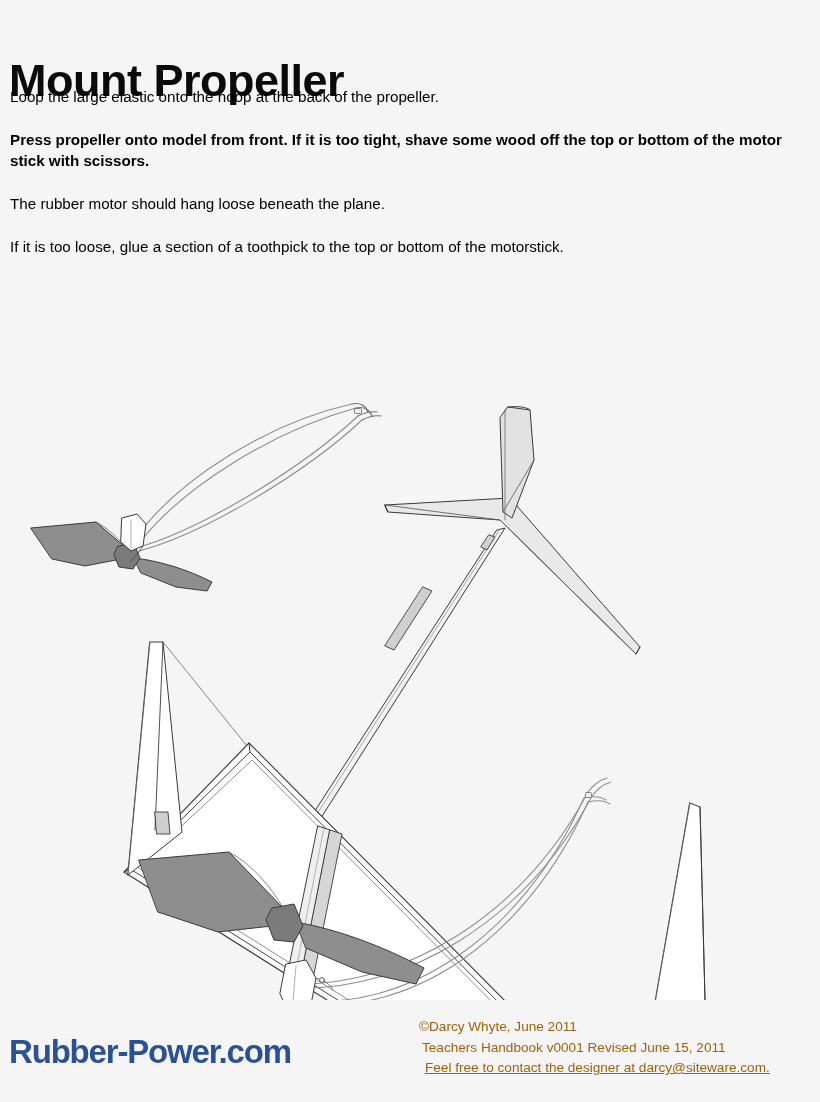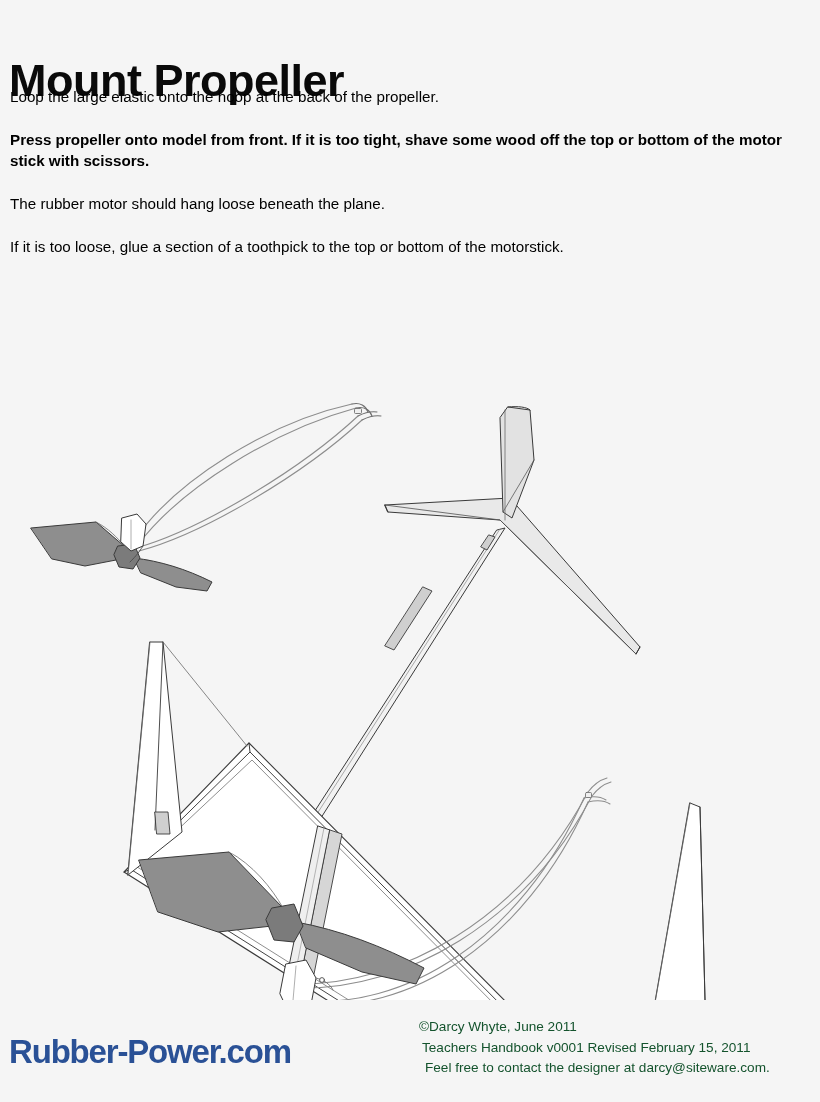--- a/index.html
+++ b/index.html
@@ -72,26 +72,26 @@
     transform: scaleX(0.97);
     transform-origin: left center;
     white-space: nowrap;
   }
   .credits {
     position: absolute;
     left: 419px;
     top: 11px;
     font-size: 13.6px;
     line-height: 20.5px;
-    color: #14532d;
+    color: #a16207;
     white-space: nowrap;
   }
   .credits div { display: block; }
   .credits .l2 { padding-left: 3px; }
-  .credits .l3 { padding-left: 6px; }
+  .credits .l3 { padding-left: 6px; text-decoration: underline; }
 </style>
 </head>
 <body>
 
 <div class="page" style="background: rgb(245, 245, 245);">
 
   <h1 class="title">Mount Propeller</h1>
 
   <div class="instructions">
     <p>Loop the large elastic onto the hoop at the back of the propeller.</p>
@@ -211,18 +211,18 @@
         </g>
 
       </g>
     </svg>
   </div>
 
   <div class="footer">
     <div class="logo" style="color: rgb(42, 81, 150);">Rubber-Power.com</div>
     <div class="credits">
       <div class="l1">©Darcy Whyte, June 2011</div>
-      <div class="l2">Teachers Handbook v0001 Revised February 15, 2011</div>
+      <div class="l2">Teachers Handbook v0001 Revised June 15, 2011</div>
       <div class="l3">Feel free to contact the designer at darcy@siteware.com.</div>
     </div>
   </div>
 
 </div>
 
 </body></html>

